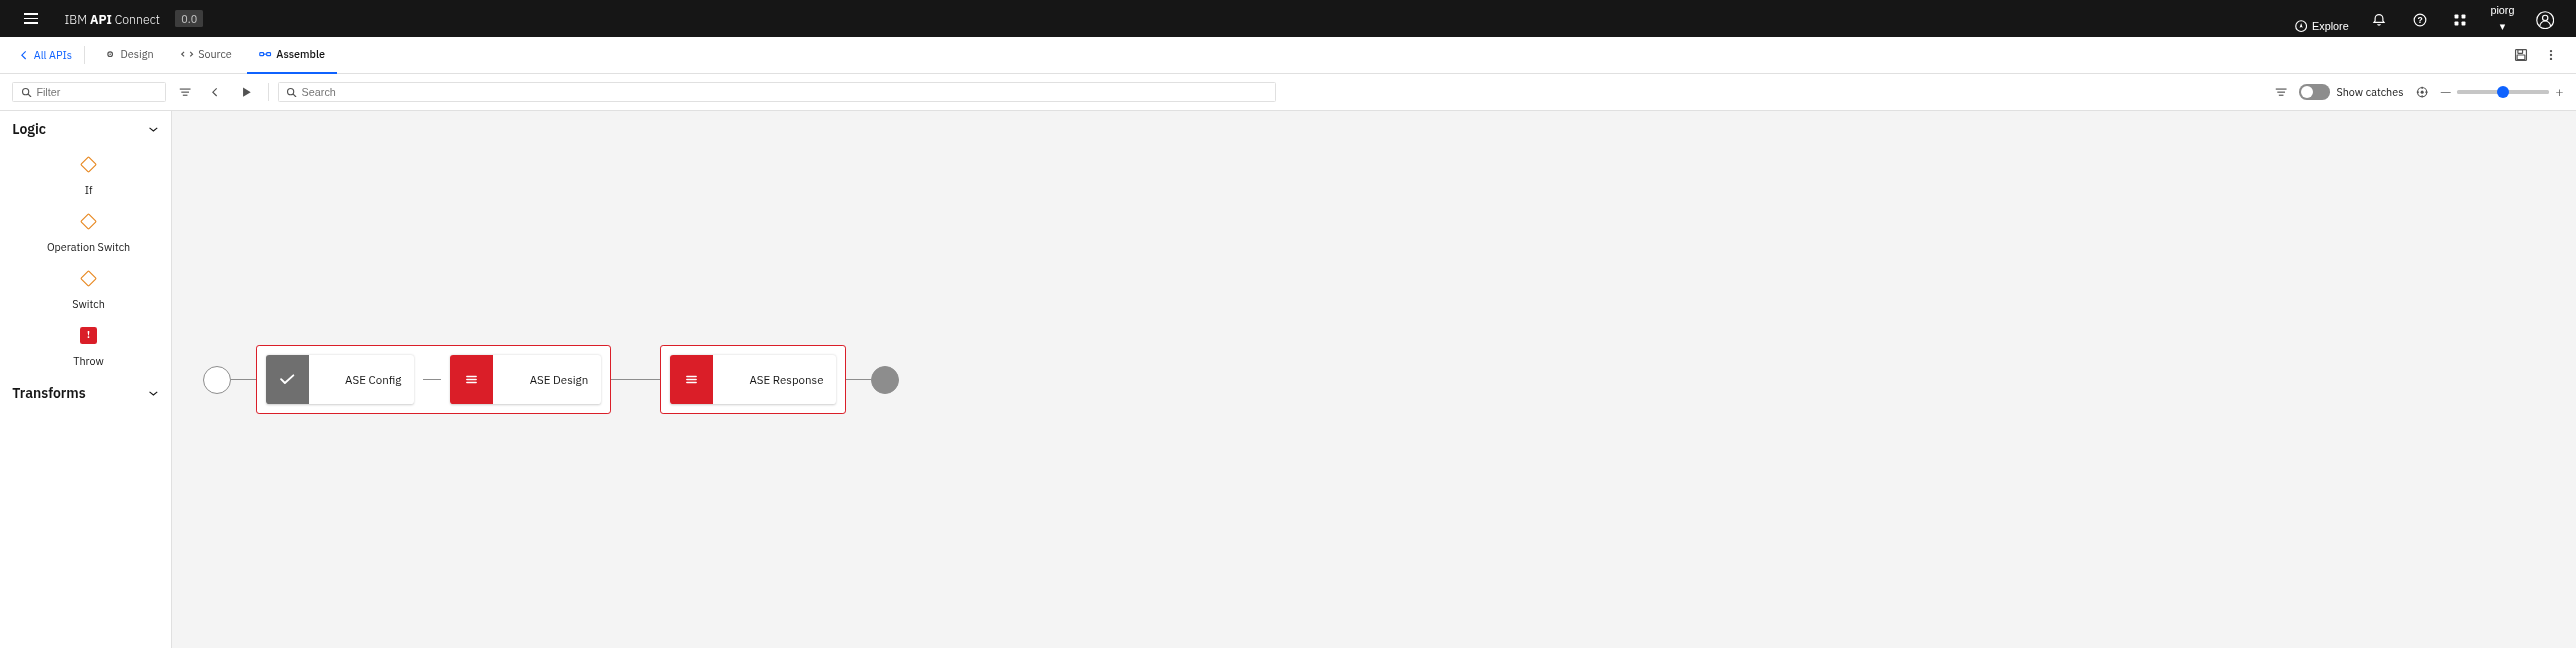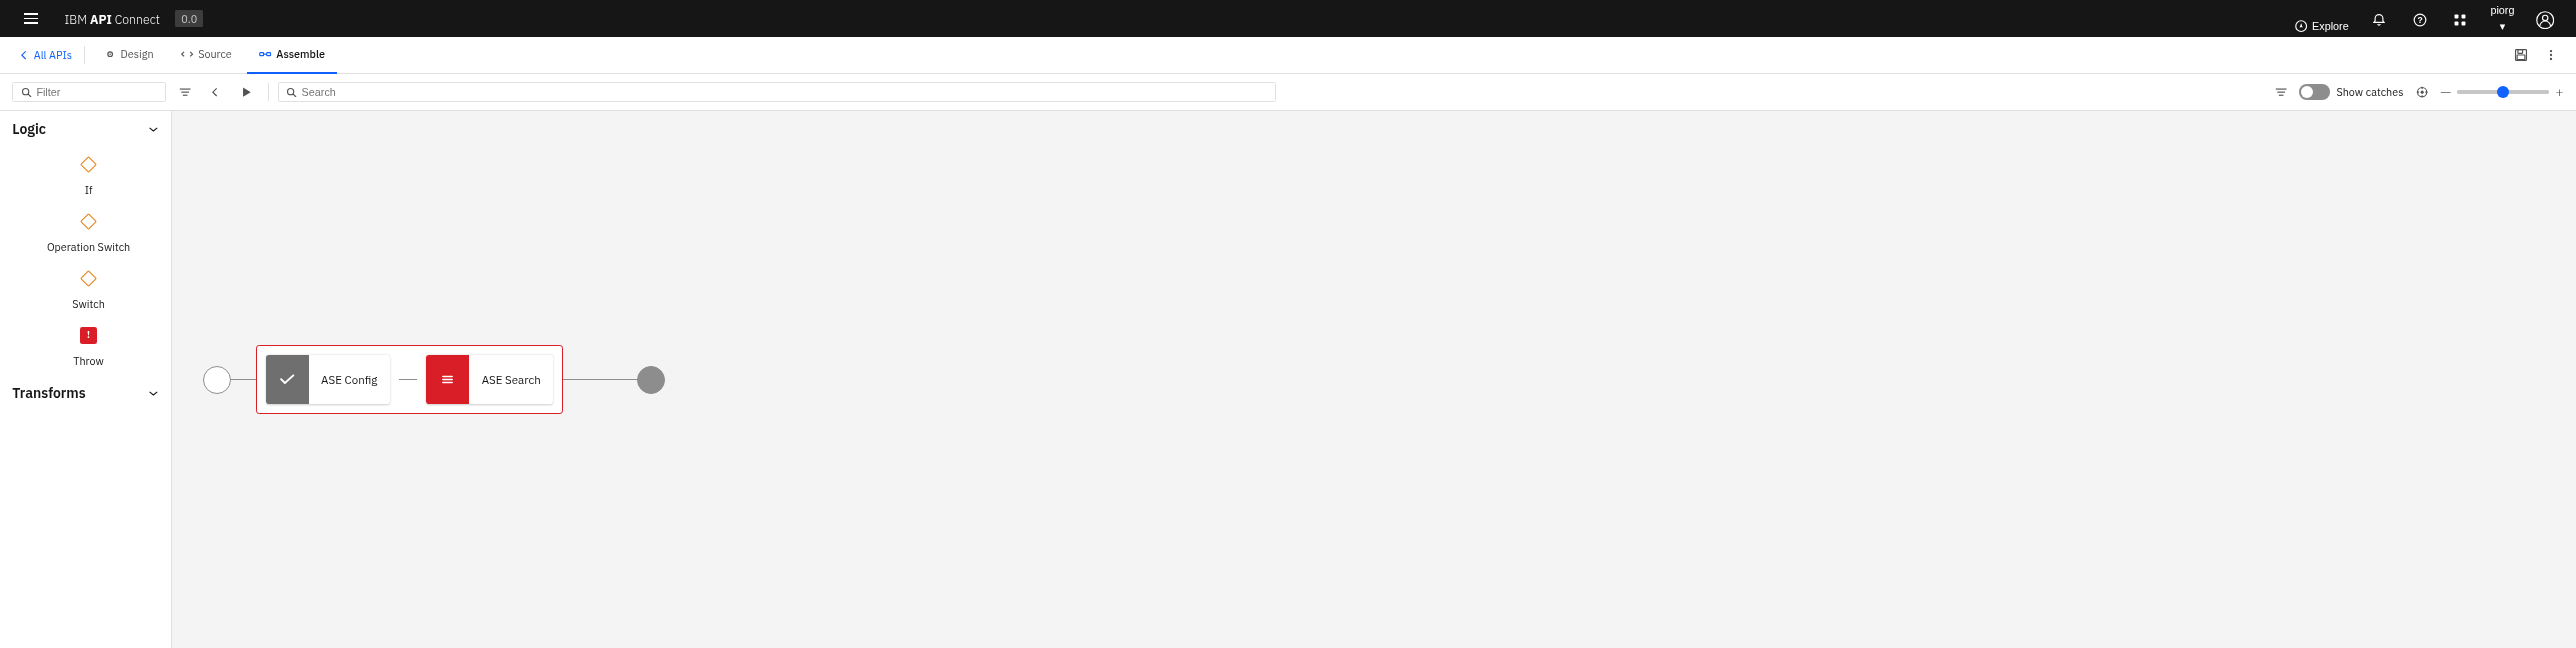--- a/index.html
+++ b/index.html
@@ -199,20 +199,21 @@
 
     .flow-node {
       display: flex;
       align-items: center;
       background: #fff;
       border-radius: 3.1px;
       height: 49px;
       min-width: 123px;
       box-shadow: 0 0.8px 2.3px rgba(0,0,0,0.2);
       overflow: hidden;
+      gap: 24px;
     }
 
     .node-icon {
       width: 43px; height: 49px;
       display: flex; align-items: center; justify-content: center;
       flex-shrink: 0;
     }
     .node-icon.gray { background: #6f6f6f; }
     .node-icon.red { background: #da1e28; }
     .node-icon.green { background: #24a148; }
@@ -480,29 +481,41 @@
         <div class="flow-node-between"></div>
 
         <div class="flow-node">
           <div class="node-icon red">
             <svg width="17" height="17" viewBox="0 0 22 22">
               <line x1="5" y1="7" x2="17" y2="7" stroke="#fff" stroke-width="2" stroke-linecap="round"></line>
               <line x1="5" y1="11" x2="17" y2="11" stroke="#fff" stroke-width="2" stroke-linecap="round"></line>
               <line x1="5" y1="15" x2="17" y2="15" stroke="#fff" stroke-width="2" stroke-linecap="round"></line>
             </svg>
           </div>
-          <span class="node-label">ASE Search</span>
+          <span class="node-label">ASE Design</span>
         </div>
       </div>
 
       <div class="flow-connector" style="width:24.6px;"></div>
 
 
       <div class="flow-connector" style="width:24.6px;"></div>
 
+      <div class="flow-group">
+        <div class="flow-node">
+          <div class="node-icon red">
+            <svg width="17" height="17" viewBox="0 0 22 22">
+              <line x1="5" y1="7" x2="17" y2="7" stroke="#fff" stroke-width="2" stroke-linecap="round"></line>
+              <line x1="5" y1="11" x2="17" y2="11" stroke="#fff" stroke-width="2" stroke-linecap="round"></line>
+              <line x1="5" y1="15" x2="17" y2="15" stroke="#fff" stroke-width="2" stroke-linecap="round"></line>
+            </svg>
+          </div>
+          <span class="node-label">ASE Response</span>
+        </div>
+      </div>
 
       <div class="flow-connector" style="width:24.6px;"></div>
 
       <div class="flow-end-node"></div>
     </div>
   </main>
 </div>
 
 
 </body></html>

